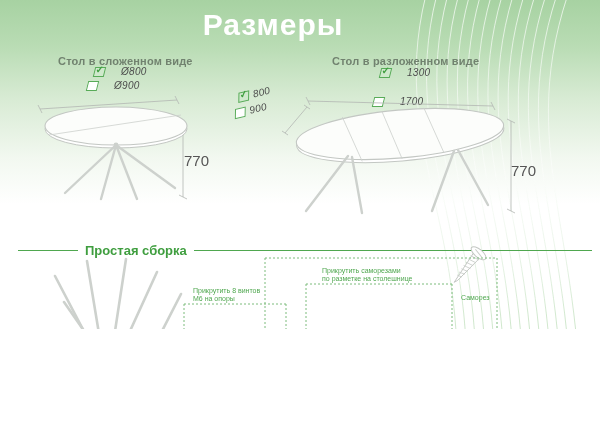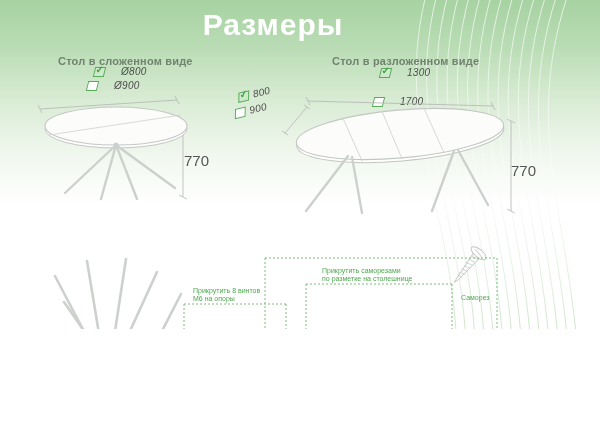--- a/index.html
+++ b/index.html
@@ -138,20 +138,25 @@
     </g>
     <g stroke="#cdd1cd" stroke-width="2.4" stroke-linecap="round" fill="none">
       <path d="M68,64 L26,119"></path>
         <path d="M72,65 L82,121"></path>
       <path d="M174,59 L152,119"></path>
         <path d="M178,58 L208,113"></path>
     </g>
   </svg>
   <div class="dim" style="left:511px;top:162px;">770</div>
 
+  <div class="divider">
+    <div class="dline short"></div>
+    <span class="dtitle">Простая сборка</span>
+    <div class="dline long"></div>
+  </div>
 
   <svg class="abs" style="left:50px;top:256px;" width="140" height="140" viewBox="0 0 140 140">
     <g stroke="#cdd1cd" stroke-width="2.6" stroke-linecap="round" fill="none">
       <path d="M50,106 L5,20"></path>
         <path d="M54,108 L37,5"></path>
         <path d="M57,108 L14,46"></path>
       <path d="M60,108 L76,3"></path>
         <path d="M64,110 L107,16"></path>
         <path d="M92,114 L131,38"></path>
     </g>

